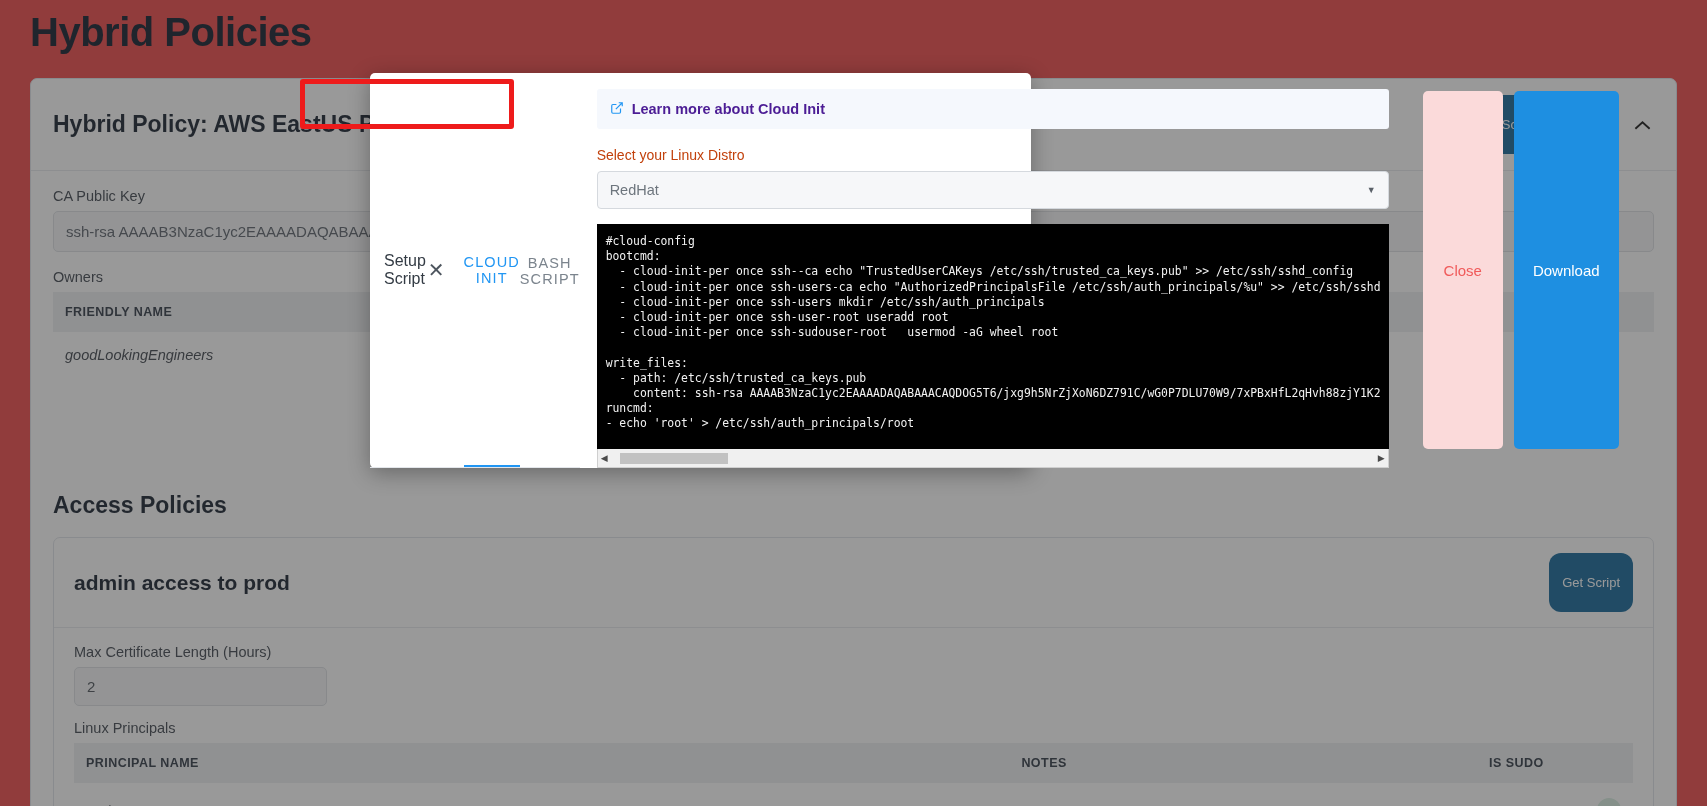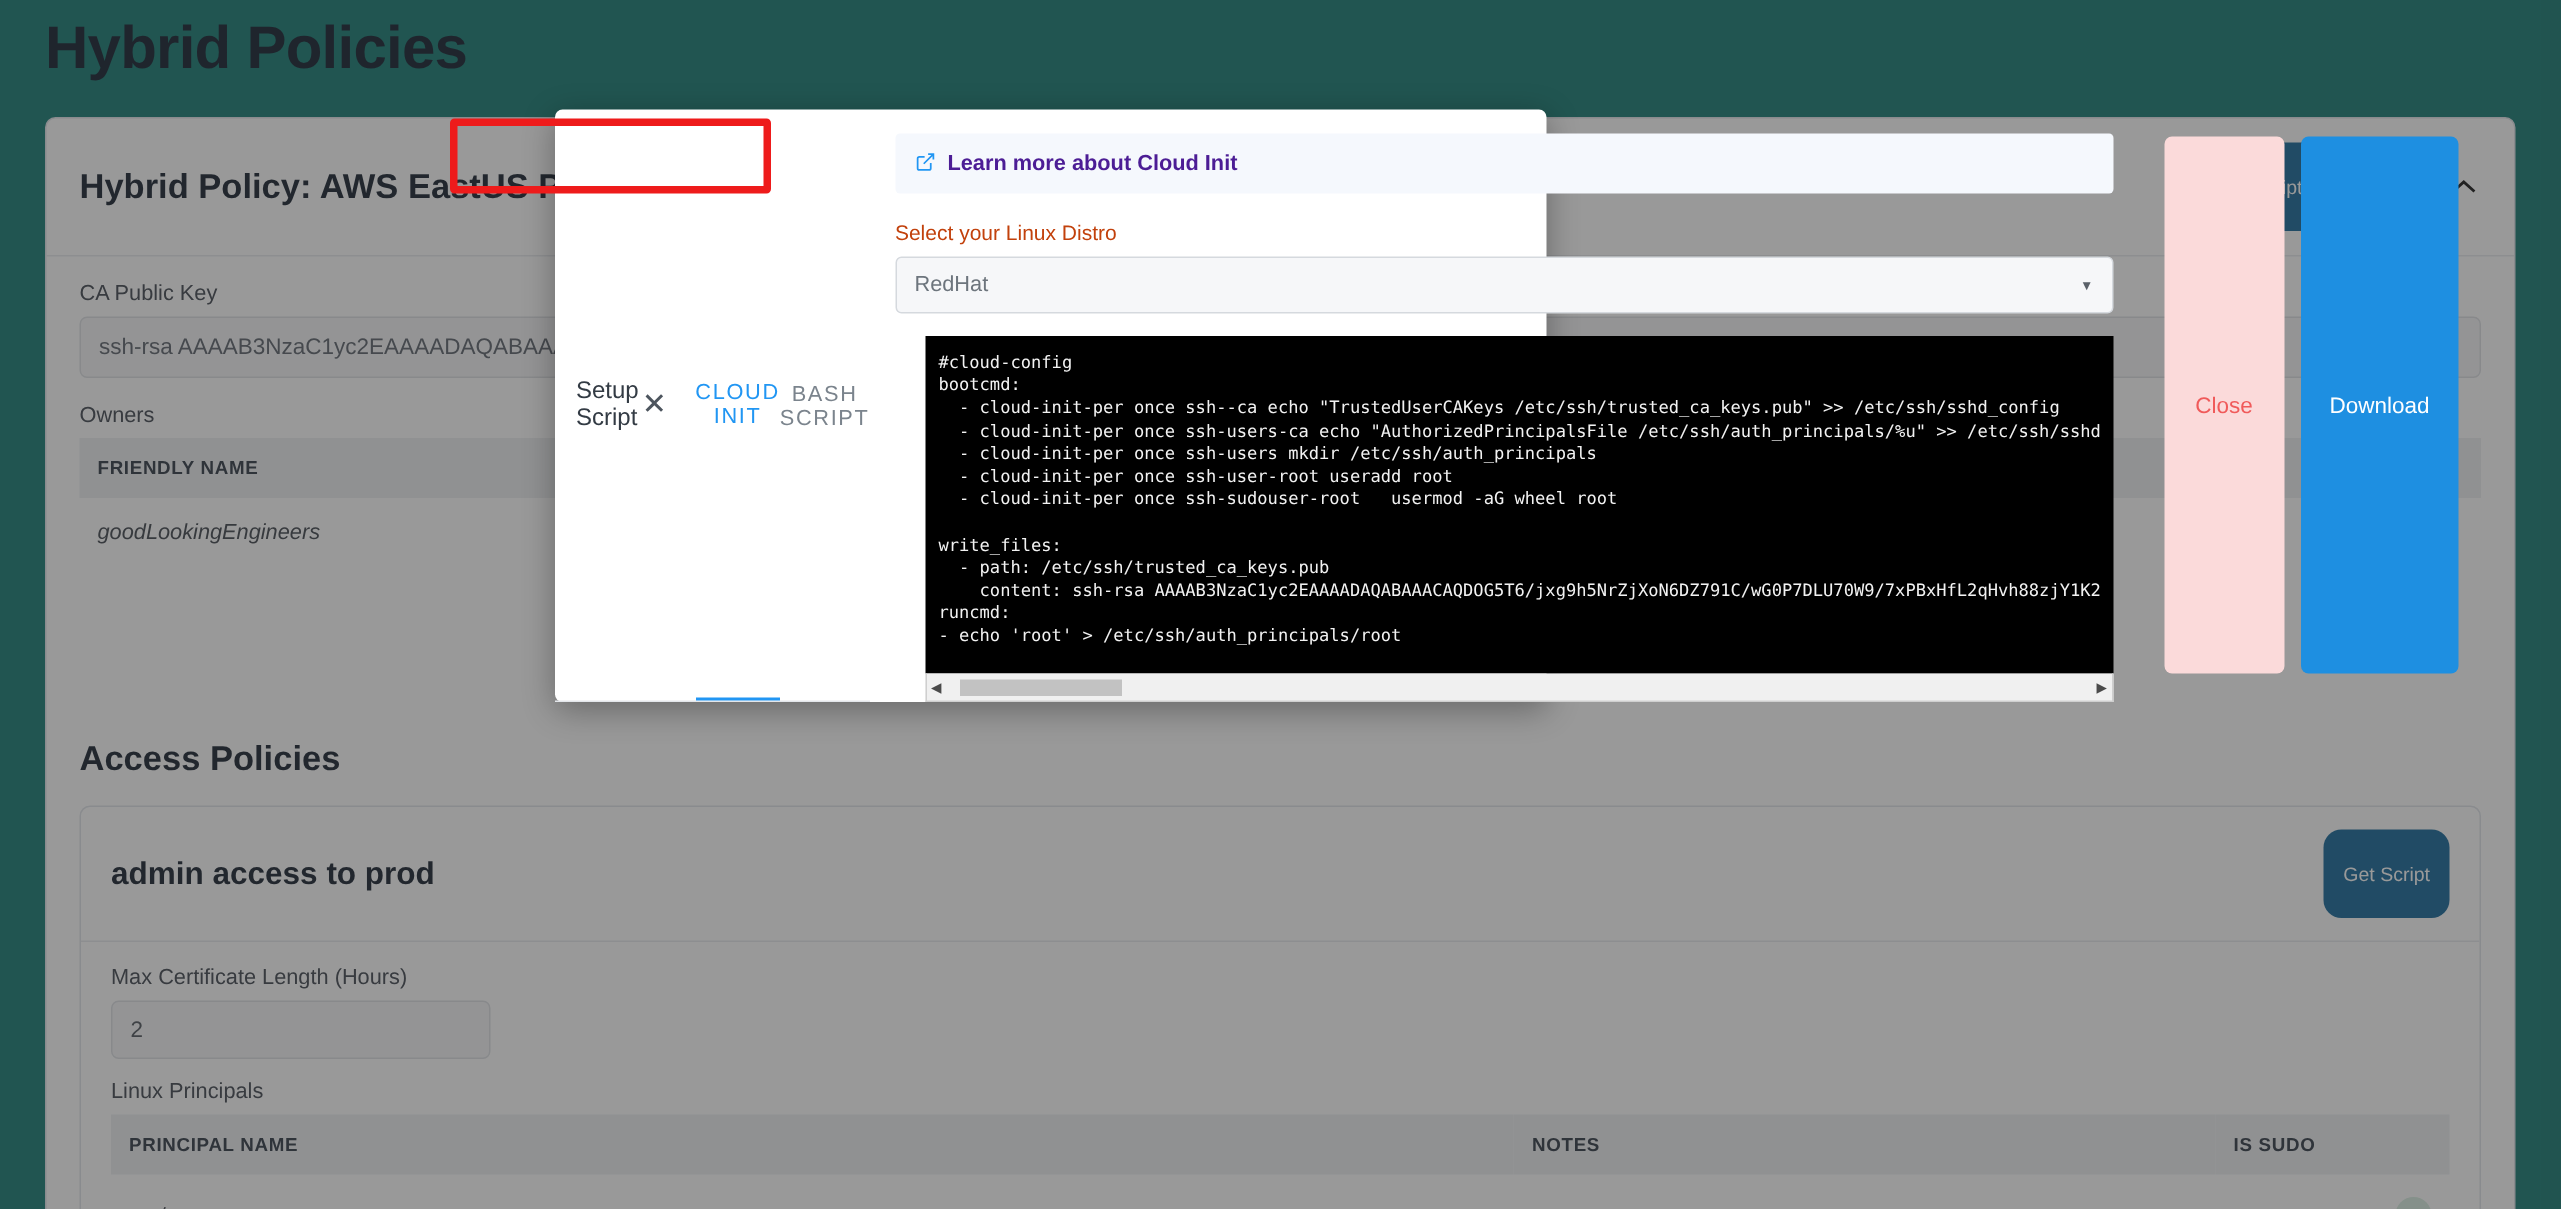--- a/index.html
+++ b/index.html
@@ -6,21 +6,21 @@
   html, body { margin:0; padding:0; }
   body {
     width:1707px; height:806px;
     font-family:"Liberation Sans", sans-serif;
     background:#ffffff;
     overflow:hidden;
     position:relative;
   }
 
   
-  #page { position:absolute; inset:0; background:#0f766e; padding:0 30px; }
+  #page { position:absolute; inset:0; background:#ef4444; padding:0 30px; }
 
   .page-header { display:flex; align-items:flex-start; justify-content:space-between; padding-top:8px; }
   .page-title { font-size:40px; font-weight:700; color:#0b1727; letter-spacing:-0.5px; margin:0; line-height:1.2; }
 
   .btn-primary-dark {
     background:#0f6396; color:#ffffff; border:none; border-radius:22px;
     padding:10px 22px; font-size:16px; display:flex; align-items:center; gap:9px;
     margin-top:10px; cursor:pointer; white-space:nowrap;
   }
 
@@ -107,21 +107,21 @@
   .ext-icon { color:#2196f3; font-size:14px; line-height:1; }
 
   .distro-label { font-size:14px; color:#c2410c; margin:18px 0 8px; }
   .select-box {
     width:100%; border:1px solid #d5d9de; border-radius:4px; background:#f6f7f9;
     padding:10px 12px; font-size:14.5px; color:#6d757d;
     display:flex; align-items:center; justify-content:space-between;
   }
   .caret { font-size:9px; color:#5a6169; }
 
-  .terminal-wrap { margin-top:15px;margin-left:20px; }
+  .terminal-wrap { margin-top:15px; }
   .terminal {
     background:#000; color:#f2f2f2; height:225px; overflow:hidden;
     padding:10px 8px 10px 9px;
     font-family:"DejaVu Sans Mono", monospace; font-size:11.4px; line-height:15.2px;
     white-space:pre;
   }
   .hscroll {
     height:19px; background:#f0f0f0; border:1px solid #cfcfcf; border-top:none;
     display:flex; align-items:center; justify-content:space-between; padding:0 3px;
     cursor:pointer;

